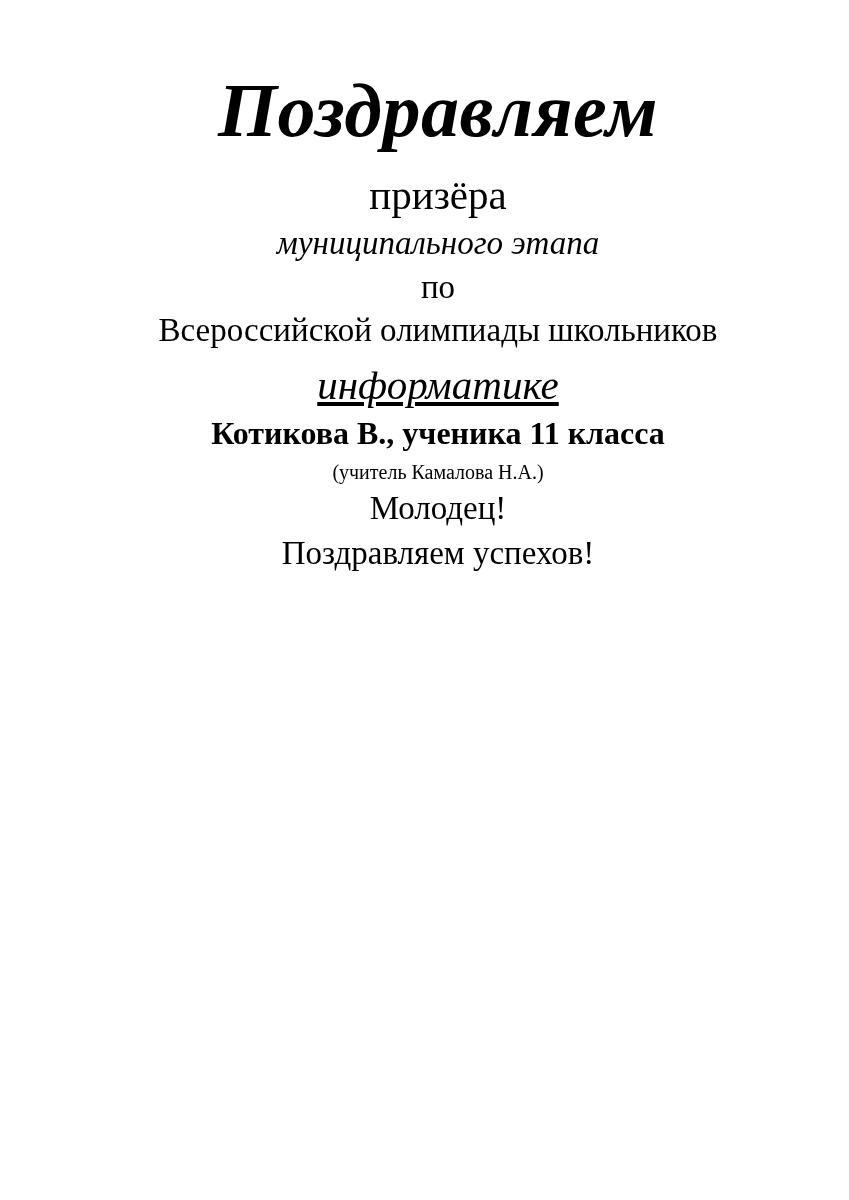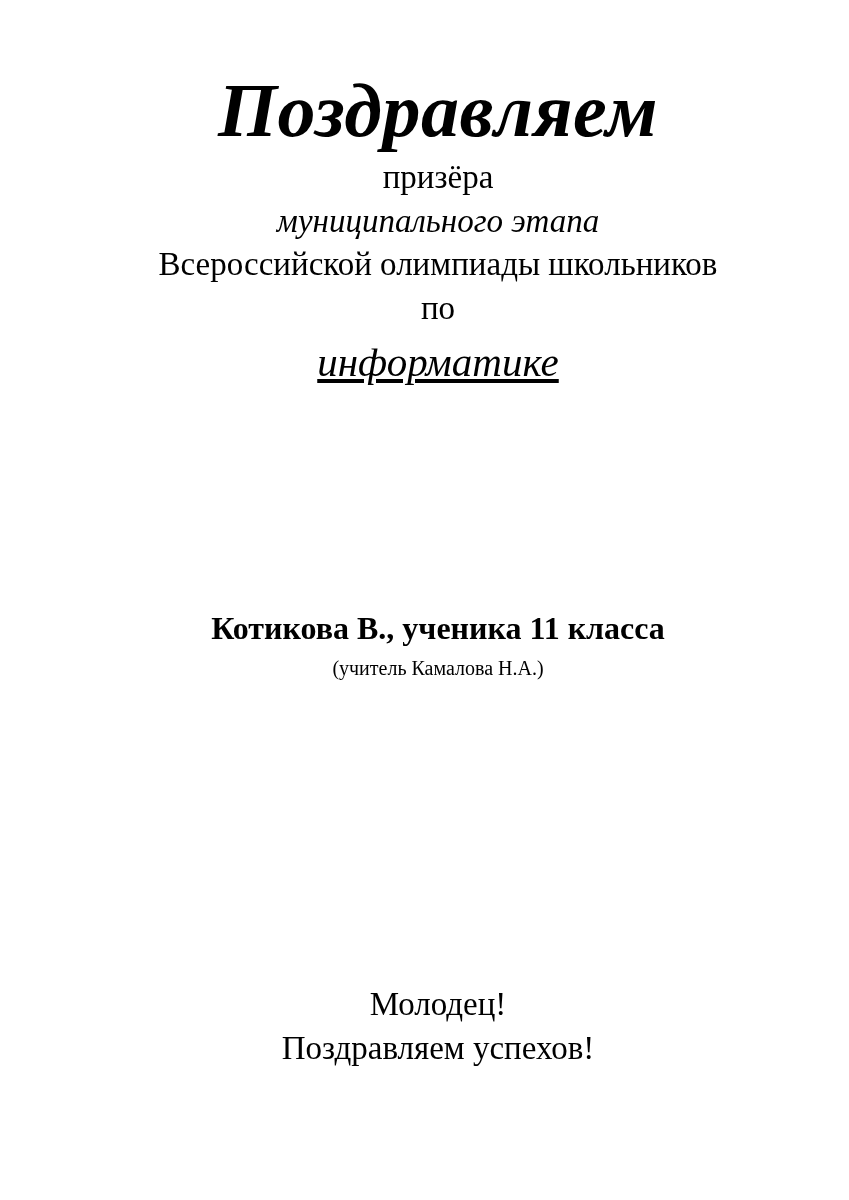--- a/index.html
+++ b/index.html
@@ -28,23 +28,23 @@
   }
   .title {
     font-size: 76px;
     font-weight: bold;
     font-style: italic;
     letter-spacing: 0.5px;
     line-height: 1.0;
     margin-top: 72px;
   }
   .line-1 {
-    font-size: 33px;
+    font-size: 41px;
     line-height: 1.32;
-    margin-top: 8px;
+    margin-top: 20px;
   }
   .line-2 {
     font-size: 33px;
     line-height: 1.32;
     font-style: italic;
   }
   .line-3 {
     font-size: 33px;
     line-height: 1.32;
   }
@@ -55,50 +55,48 @@
   .subject {
     font-size: 41px;
     font-style: italic;
     text-decoration: underline;
     line-height: 1.3;
     margin-top: 6px;
   }
   .awardee {
     font-size: 32px;
     font-weight: bold;
-    margin-top: 218px;
     line-height: 1.35;
   }
   .teacher {
     font-size: 20px;
     line-height: 1.35;
     margin-top: 4px;
   }
   .closing {
-    margin-top: 300px;
   }
   .closing-line {
     font-size: 33px;
     line-height: 1.35;
   }
 </style>
 </head>
 <body>
 
 <div class="page">
 
   <div class="block title">Поздравляем</div>
 
   <div class="block line-1">призёра</div>
 
   <div class="block line-2">муниципального этапа</div>
 
+  <div class="block line-4">по</div>
+
   <div class="block line-3">Всероссийской олимпиады школьников</div>
-
-  <div class="block line-4">по</div>
 
   <div class="block subject">информатике</div>
 
   <div class="block awardee">Котикова В., ученика 11 класса</div>
 
   <div class="block teacher">(учитель Камалова Н.А.)</div>
 
   <div class="closing">
     <div class="block closing-line">Молодец!</div>
     <div class="block closing-line">Поздравляем успехов!</div>

